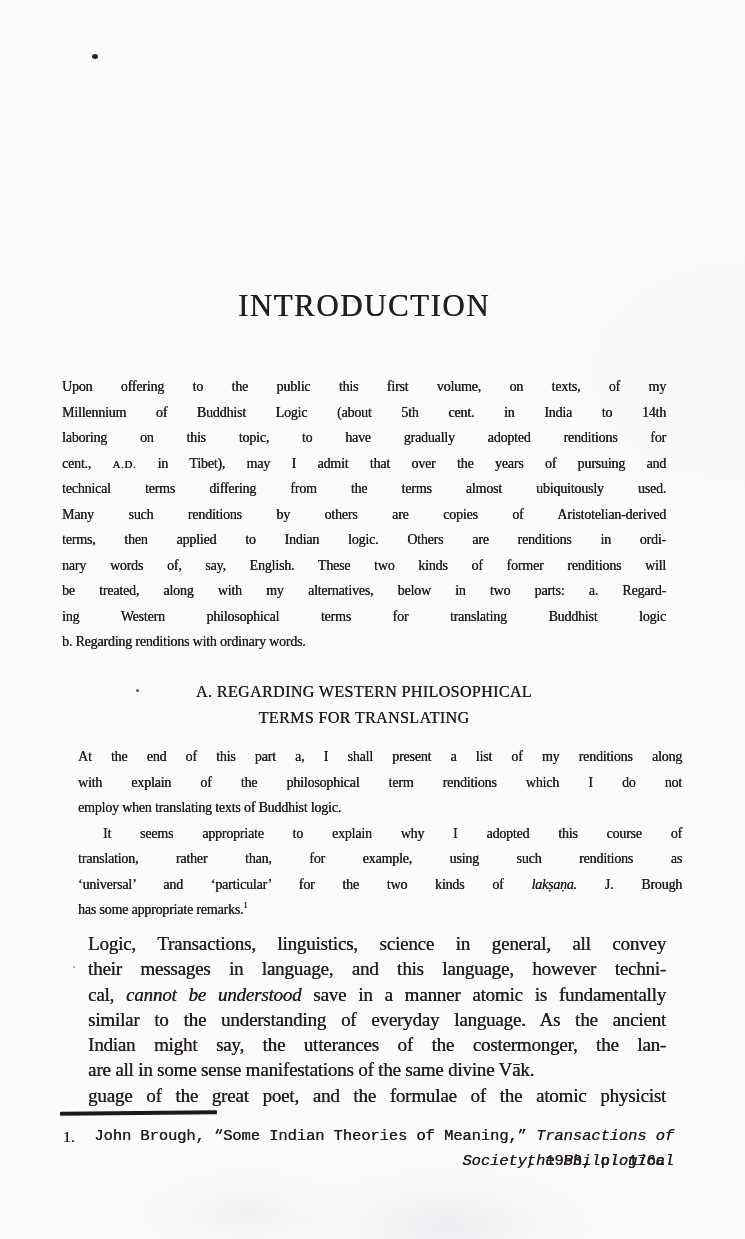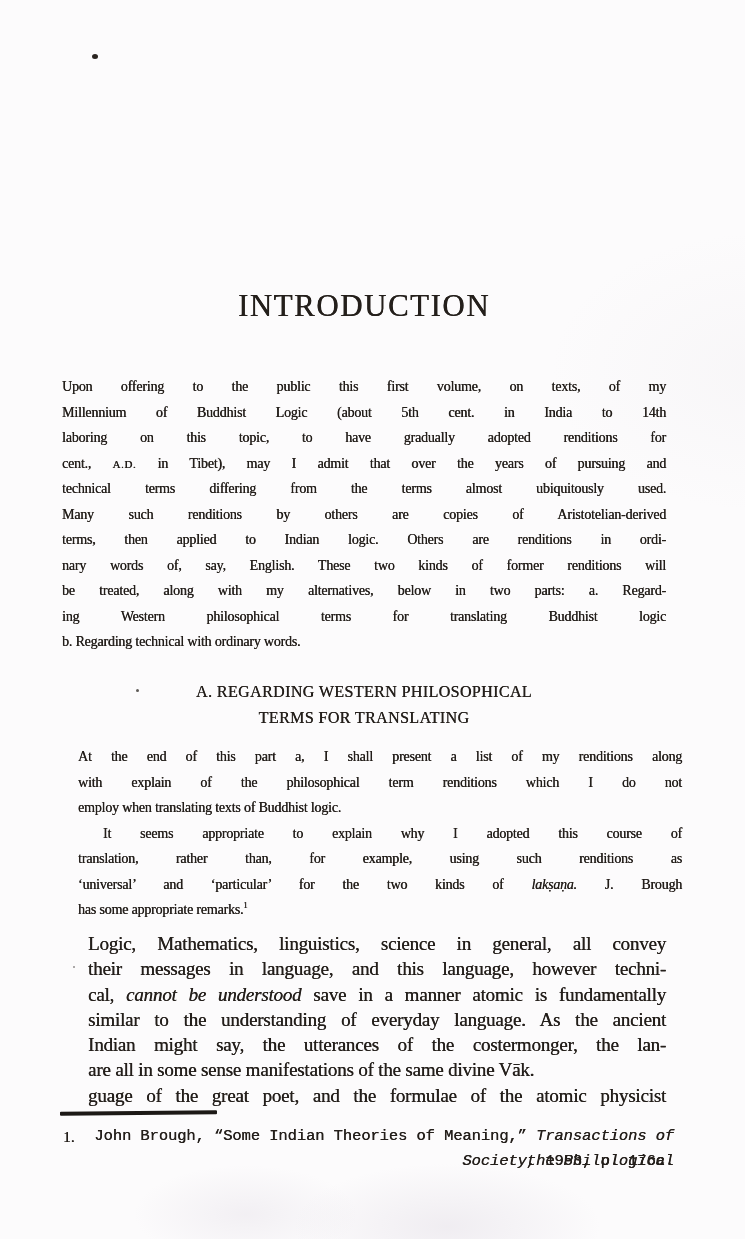--- a/index.html
+++ b/index.html
@@ -74,40 +74,40 @@
       <div class="tl"><span>Upon offering to the public this first volume, on texts, of my</span></div>
       <div class="tl"><span>Millennium of Buddhist Logic (about 5th cent. in India to 14th</span></div>
       <div class="tl"><span>laboring on this topic, to have gradually adopted renditions for</span></div>
       <div class="tl"><span>cent., </span><span class="sc">A.D.</span><span> in Tibet), may I admit that over the years of pursuing and</span></div>
       <div class="tl"><span>technical terms differing from the terms almost ubiquitously used.</span></div>
       <div class="tl"><span>Many such renditions by others are copies of Aristotelian-derived</span></div>
       <div class="tl"><span>terms, then applied to Indian logic. Others are renditions in ordi-</span></div>
       <div class="tl"><span>nary words of, say, English. These two kinds of former renditions will</span></div>
       <div class="tl"><span>be treated, along with my alternatives, below in two parts: a. Regard-</span></div>
       <div class="tl"><span>ing Western philosophical terms for translating Buddhist logic</span></div>
-      <div class="tl end"><span>b. Regarding technical with ordinary words.</span></div>
+      <div class="tl end"><span>b. Regarding renditions with ordinary words.</span></div>
     </div>
 
   <div class="heading inky">
     <div>A. REGARDING WESTERN PHILOSOPHICAL</div>
     <div>TERMS FOR TRANSLATING</div>
   </div>
 
   <div class="bodyblock para23 inky">
       <div class="tl"><span>At the end of this part a, I shall present a list of my renditions along</span></div>
       <div class="tl"><span>with explain of the philosophical term renditions which I do not</span></div>
       <div class="tl end"><span>employ when translating texts of Buddhist logic.</span></div>
       <div class="tl ind"><span>It seems appropriate to explain why I adopted this course of</span></div>
       <div class="tl"><span>translation, rather than, for example, using such renditions as</span></div>
       <div class="tl"><span>‘universal’ and ‘particular’ for the two kinds of </span><span class="it">lakṣaṇa.</span><span> J. Brough</span></div>
       <div class="tl end"><span>has some appropriate remarks.</span><span class="sup">1</span></div>
     </div>
 
   <div class="quoteblock inky">
-      <div class="tl"><span>Logic, Mathematics, linguistics, science in general, all convey</span></div>
+      <div class="tl"><span>Logic, Transactions, linguistics, science in general, all convey</span></div>
       <div class="tl"><span>their messages in language, and this language, however techni-</span></div>
       <div class="tl"><span>cal, </span><span class="it">cannot be understood</span><span> save in a manner atomic is fundamentally</span></div>
       <div class="tl"><span>similar to the understanding of everyday language. As the ancient</span></div>
       <div class="tl"><span>Indian might say, the utterances of the costermonger, the lan-</span></div>
       <div class="tl end"><span>are all in some sense manifestations of the same divine Vāk.</span></div>
       <div class="tl"><span>guage of the great poet, and the formulae of the atomic physicist</span></div>
     </div>
 
   <div class="fnrule"></div>
 

